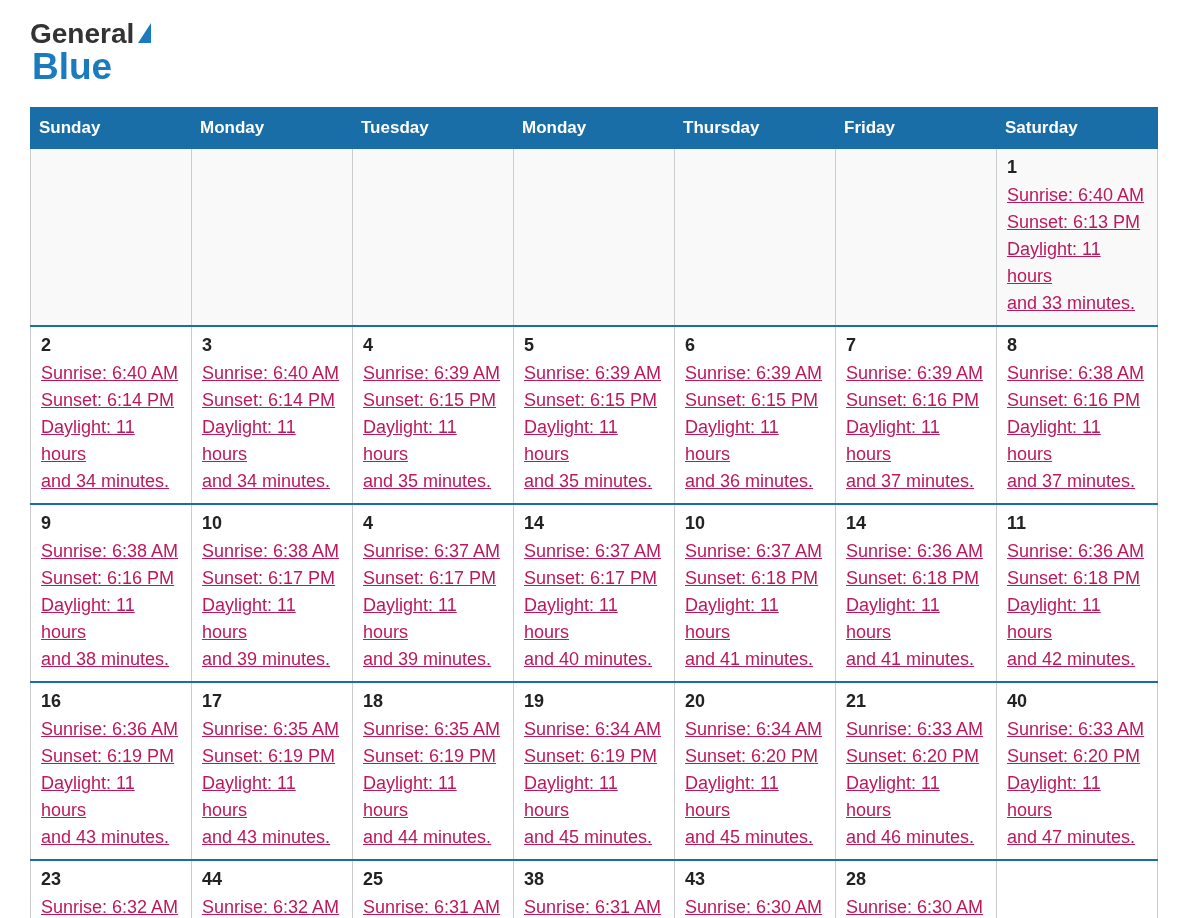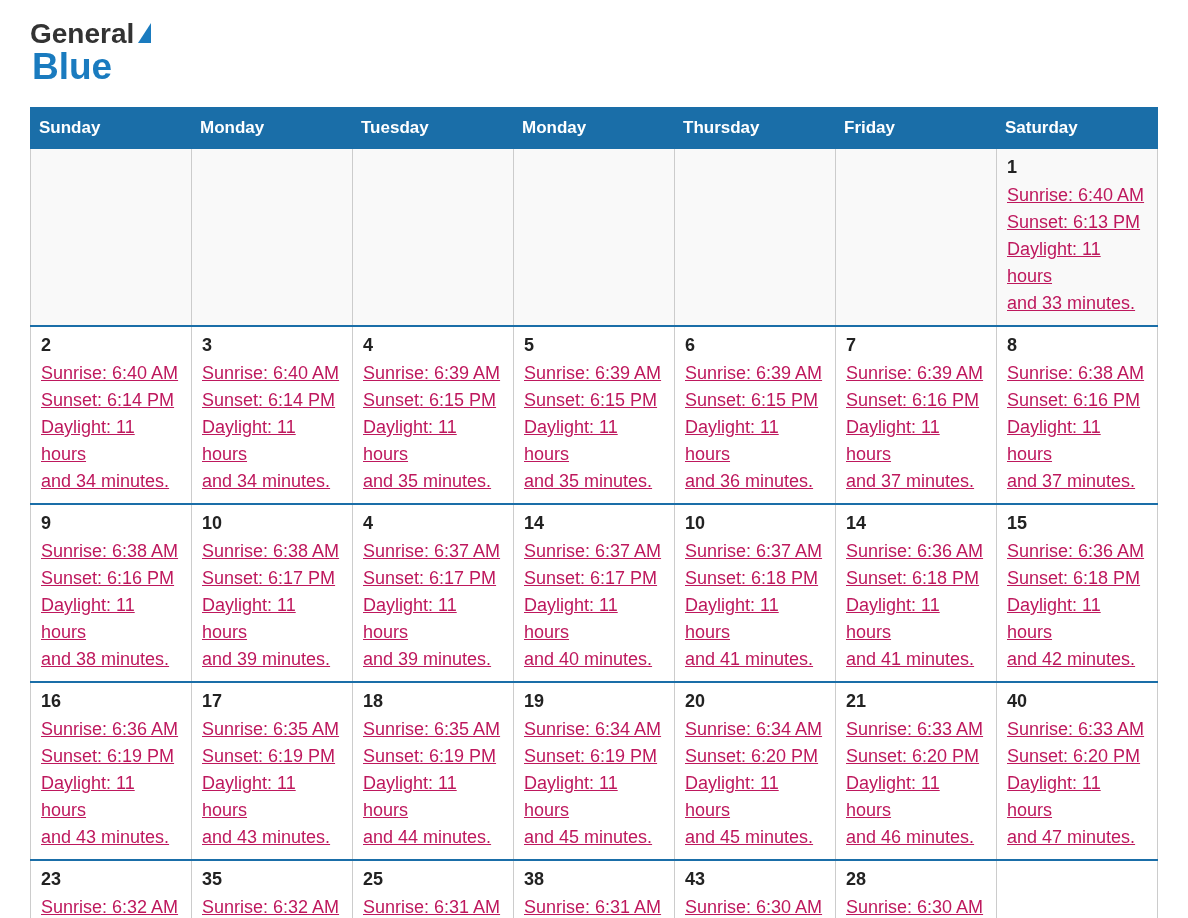--- a/index.html
+++ b/index.html
@@ -229,21 +229,21 @@
 and 41 minutes.</div>
         </td>
         <td>
           <span class="day-number">14</span>
           <div class="day-info" style="white-space: pre-line;">Sunrise: 6:36 AM
 Sunset: 6:18 PM
 Daylight: 11 hours
 and 41 minutes.</div>
         </td>
         <td>
-          <span class="day-number">15</span>
+          <span class="day-number">11</span>
           <div class="day-info" style="white-space: pre-line;">Sunrise: 6:36 AM
 Sunset: 6:18 PM
 Daylight: 11 hours
 and 42 minutes.</div>
         </td>
       </tr>
       <tr>
         <td>
           <span class="day-number">16</span>
           <div class="day-info" style="white-space: pre-line;">Sunrise: 6:36 AM
@@ -296,21 +296,21 @@
       </tr>
       <tr>
         <td>
           <span class="day-number">23</span>
           <div class="day-info" style="white-space: pre-line;">Sunrise: 6:32 AM
 Sunset: 6:20 PM
 Daylight: 11 hours
 and 47 minutes.</div>
         </td>
         <td>
-          <span class="day-number">35</span>
+          <span class="day-number">44</span>
           <div class="day-info" style="white-space: pre-line;">Sunrise: 6:32 AM
 Sunset: 6:21 PM
 Daylight: 11 hours
 and 48 minutes.</div>
         </td>
         <td>
           <span class="day-number">25</span>
           <div class="day-info" style="white-space: pre-line;">Sunrise: 6:31 AM
 Sunset: 6:21 PM
 Daylight: 11 hours

